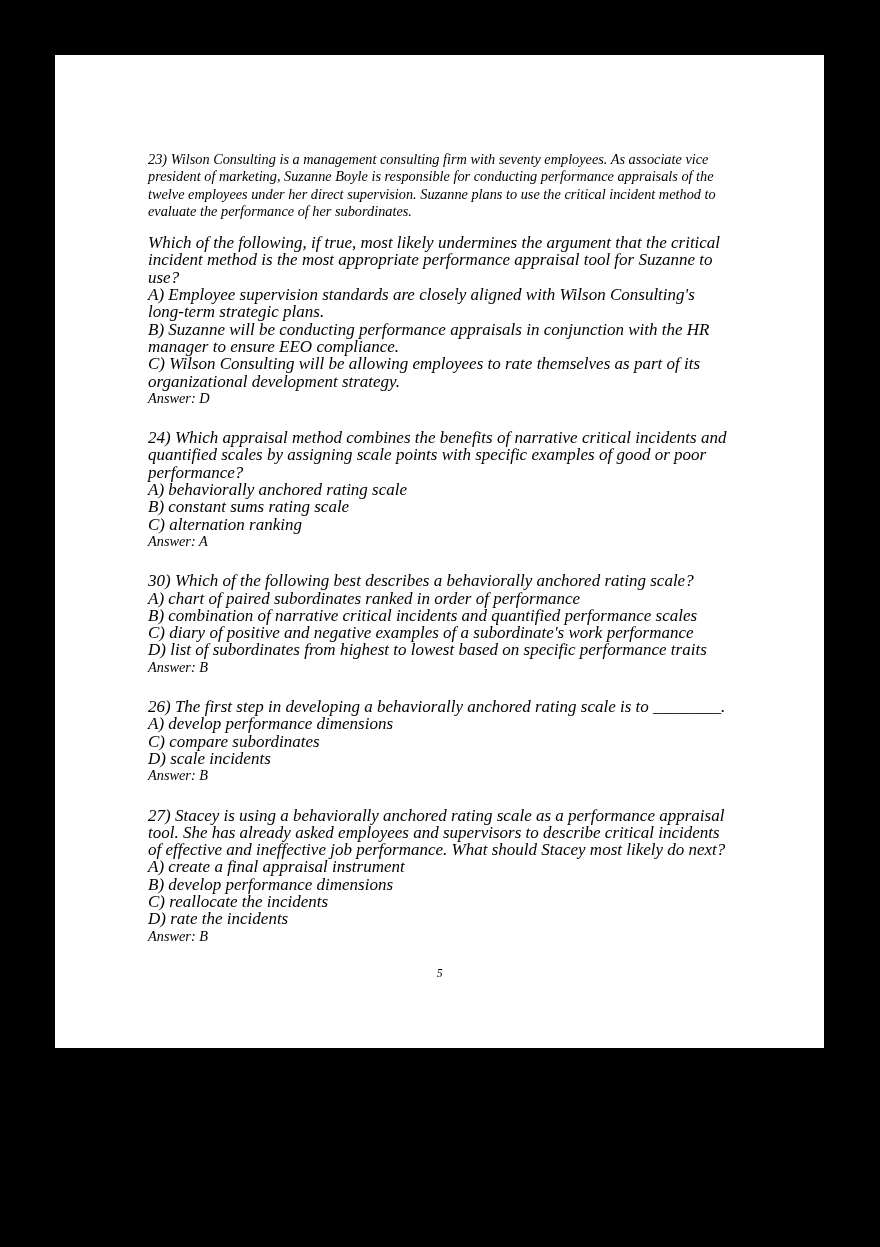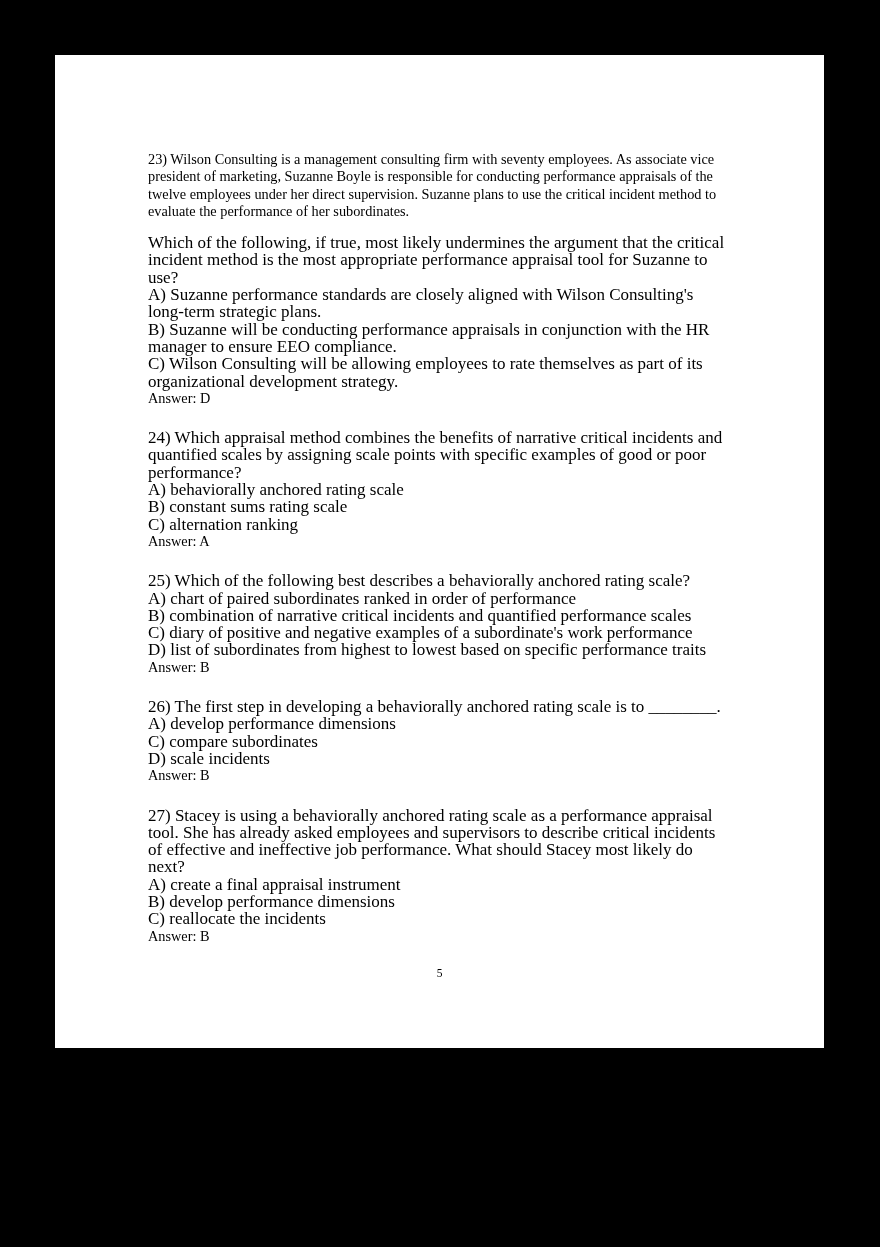--- a/index.html
+++ b/index.html
@@ -19,20 +19,21 @@
     background: #000000;
   }
   .page {
     position: absolute;
     left: 55px;
     top: 55px;
     width: 769px;
     height: 993px;
     background: #ffffff;
     box-sizing: border-box;
+    font-style: italic;
   }
   .content {
     position: absolute;
     left: 93px;
     top: 96px;
     width: 584px;
   }
   .qblock {
     margin-bottom: 22px;
   }
@@ -74,56 +75,57 @@
 <body>
 
 <div class="page-wrap">
   <div class="page">
     <div class="content">
 
       <div class="qblock">
         <div class="para">23) Wilson Consulting is a management consulting firm with seventy employees. As associate vice president of marketing, Suzanne Boyle is responsible for conducting performance appraisals of the twelve employees under her direct supervision. Suzanne plans to use the critical incident method to evaluate the performance of her subordinates.</div>
         <div class="para">
           <div class="line">Which of the following, if true, most likely undermines the argument that the critical incident method is the most appropriate performance appraisal tool for Suzanne to use?</div>
-          <div class="line">A) Suzanne performance standards are closely aligned with Wilson Consulting's long-term strategic plans.</div>
+          <div class="line">A) Employee supervision standards are closely aligned with Wilson Consulting's long-term strategic plans.</div>
           <div class="line">B) Suzanne will be conducting performance appraisals in conjunction with the HR manager to ensure EEO compliance.</div>
           <div class="line">C) Wilson Consulting will be allowing employees to rate themselves as part of its organizational development strategy.</div>
           <div class="answer">Answer:  D</div>
         </div>
       </div>
 
       <div class="qblock">
         <div class="line">24) Which appraisal method combines the benefits of narrative critical incidents and quantified scales by assigning scale points with specific examples of good or poor performance?</div>
         <div class="line">A) behaviorally anchored rating scale</div>
         <div class="line">B) constant sums rating scale</div>
         <div class="line">C) alternation ranking</div>
         <div class="answer">Answer:  A</div>
       </div>
 
       <div class="qblock">
-        <div class="line">25) Which of the following best describes a behaviorally anchored rating scale?</div>
+        <div class="line">30) Which of the following best describes a behaviorally anchored rating scale?</div>
         <div class="line">A) chart of paired subordinates ranked in order of performance</div>
         <div class="line">B) combination of narrative critical incidents and quantified performance scales</div>
         <div class="line">C) diary of positive and negative examples of a subordinate's work performance</div>
         <div class="line">D) list of subordinates from highest to lowest based on specific performance traits</div>
         <div class="answer">Answer:  B</div>
       </div>
 
       <div class="qblock">
         <div class="line">26) The first step in developing a behaviorally anchored rating scale is to ________.</div>
         <div class="line">A) develop performance dimensions</div>
         <div class="line">C) compare subordinates</div>
         <div class="line">D) scale incidents</div>
         <div class="answer">Answer:  B</div>
       </div>
 
       <div class="qblock">
         <div class="line">27) Stacey is using a behaviorally anchored rating scale as a performance appraisal tool. She has already asked employees and supervisors to describe critical incidents of effective and ineffective job performance. What should Stacey most likely do next?</div>
         <div class="line">A) create a final appraisal instrument</div>
         <div class="line">B) develop performance dimensions</div>
         <div class="line">C) reallocate the incidents</div>
+        <div class="line">D) rate the incidents</div>
         <div class="answer">Answer:  B</div>
       </div>
 
     </div>
     <div class="page-number">5</div>
   </div>
 </div>
 
 </body></html>

